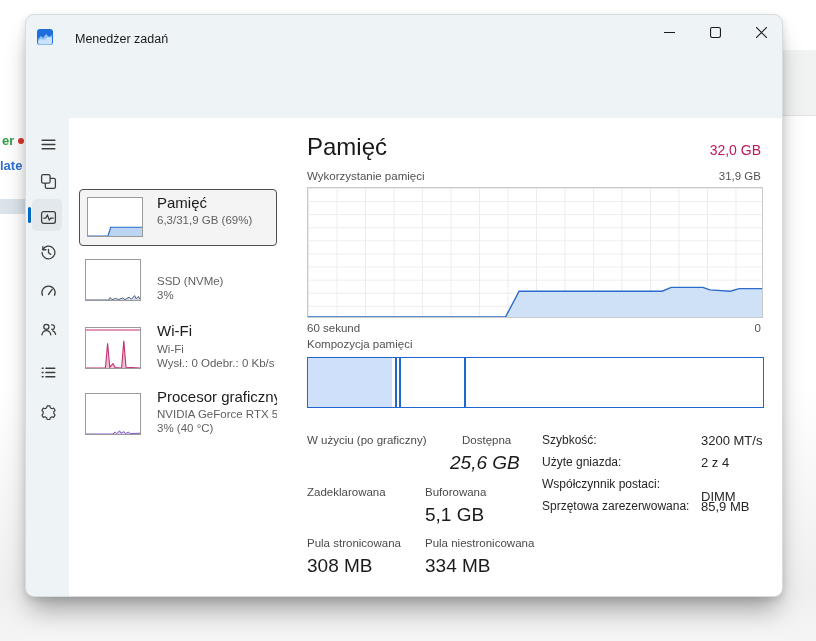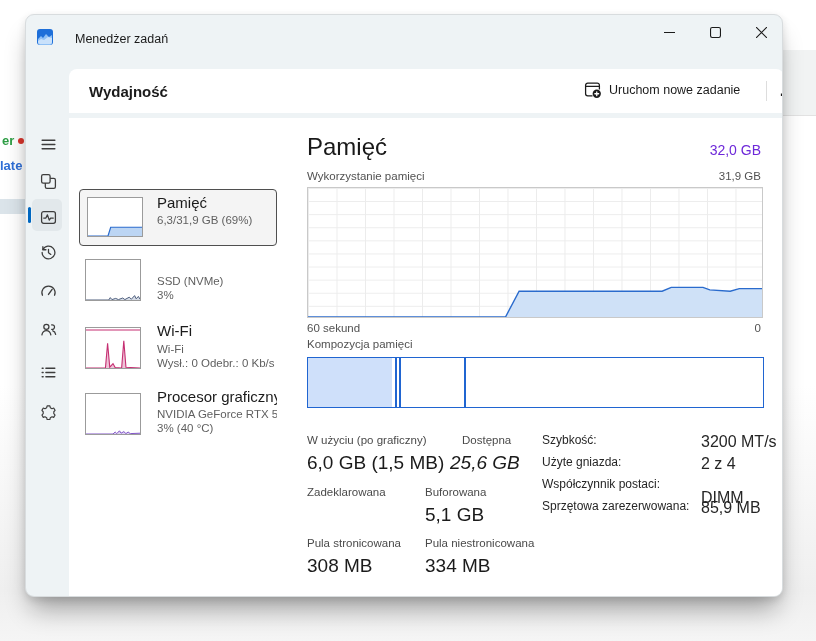--- a/index.html
+++ b/index.html
@@ -26,35 +26,35 @@
   .more-dots{font-size:17px;font-weight:700;color:#1b1b1b;letter-spacing:1px;line-height:10px;}
   
   .side-ic{position:absolute;left:12px;width:20px;height:20px;display:flex;align-items:center;justify-content:center;}
   
   .mini{background:#fff;border:1px solid #9b9b9b;box-sizing:border-box;overflow:hidden;}
   .row-title{font-size:15px;color:#1b1b1b;line-height:17px;white-space:nowrap;}
   .row-sub{font-size:11.5px;color:#5f5f5f;line-height:14px;white-space:nowrap;}
   .sel-box{background:#f4f4f4;border:1px solid #4f4f4f;border-radius:4px;box-sizing:border-box;}
   
   .main-title{font-size:24px;color:#191919;}
-  .main-total{font-size:14px;color:#6d28d9;margin-left:25px;}
+  .main-total{font-size:14px;color:#be185d;margin-left:25px;}
   .small-lbl{font-size:11.5px;color:#525252;white-space:nowrap;}
   .bigchart{
     border:1px solid #c9c9c9;box-sizing:border-box;background:#fff;
     background-image:linear-gradient(to right,#ececec 1px,transparent 1px),
                      linear-gradient(to bottom,#ececec 1px,transparent 1px);
     background-size:28.5px 13.1px;overflow:hidden;
   }
   .compbar{border:1px solid #2065d1;box-sizing:border-box;background:#fff;overflow:hidden;}
   .comp-fill{position:absolute;left:0;top:0;bottom:0;background:#cfe0fa;}
   .comp-line{position:absolute;top:0;bottom:0;width:2px;background:#2065d1;}
   .stat-label{font-size:11.5px;color:#4a4a4a;white-space:nowrap;}
   .stat-value{font-size:19px;color:#1b1b1b;white-space:nowrap;}
   .det-label{font-size:12px;color:#262626;white-space:nowrap;}
-  .det-value{font-size:16px;color:#262626;white-space:nowrap;}
+  .det-value{font-size:13px;color:#262626;white-space:nowrap;}
   .vdiv{width:1px;height:20px;background:#dddddd;}
   svg{display:block;}
   .spark{overflow:hidden;}
   
   .bg-frag{font-size:13px;font-weight:700;}
 </style>
 </head>
 <body>
 
 <div class="abs bg-frag" style="left:2px;top:133px;color:#2e9e45;">er</div>
@@ -138,36 +138,20 @@
       </svg>
     </div>
     <div class="side-ic" style="top:341px;">
       <svg width="17" height="17" viewBox="0 0 16 16" fill="none">
         <path d="M6.7 1.8h2.6l.4 1.7 1.6.9 1.6-.6 1.3 2.2-1.2 1.3v1.8l1.2 1.3-1.3 2.2-1.6-.6-1.6.9-.4 1.7H6.7l-.4-1.7-1.6-.9-1.6.6-1.3-2.2 1.2-1.3V7.3L1.8 6l1.3-2.2 1.6.6 1.6-.9z" stroke="#3d3d3d" stroke-width="1.1" stroke-linejoin="round"></path>
       </svg>
     </div>
 
   </div>
 
-  <div class="card" style="left:43px;top:54px;width:715px;height:44px;border-radius:8px 8px 0 0;">
-    <span class="abs hdr-title" style="left:20px;top:14px;">Wydajność</span>
-    <div class="abs newtask" style="left:505px;top:7px;">
-      <svg width="17" height="17" viewBox="0 0 16 16" fill="none">
-        <path d="M14.5 8V4a2 2 0 0 0-2-2h-9a2 2 0 0 0-2 2v8a2 2 0 0 0 2 2H8" stroke="#1b1b1b" stroke-width="1.2"></path>
-        <path d="M1.5 5h13" stroke="#1b1b1b" stroke-width="1.2"></path>
-        <circle cx="12" cy="12" r="3.9" fill="#1b1b1b"></circle>
-        <path d="M12 10.2v3.6M10.2 12h3.6" stroke="#fff" stroke-width="1.2" stroke-linecap="round"></path>
-      </svg>
-      <span>Uruchom nowe zadanie</span>
-    </div>
-    <div class="abs vdiv" style="left:697px;top:12px;"></div>
-    <div class="abs" style="left:705px;top:8px;width:28px;height:28px;display:flex;align-items:center;justify-content:center;">
-      <span class="more-dots">…</span>
-    </div>
-  </div>
 
   <div class="card" style="left:43px;top:103px;width:715px;height:480px;"></div>
 
   <div class="abs" style="left:53px;top:115px;width:200px;height:340px;">
 
 
     <div class="abs sel-box" style="left:0;top:59px;width:198px;height:57px;">
       <div class="abs mini spark" style="left:7px;top:7px;width:56px;height:40px;">
           <svg viewBox="0 0 100 100" preserveAspectRatio="none" width="100%" height="100%">
             <polygon points="0,100 0.00,100.00 37.00,100.00 42.00,77.00 100.00,77.00 100,100" fill="#bcd5f3"></polygon>
@@ -234,21 +218,20 @@
   <div class="abs small-lbl" style="left:281px;top:323px;">Kompozycja pamięci</div>
   <div class="abs compbar" style="left:281px;top:342px;width:457px;height:51px;">
     <div class="comp-fill" style="width: 18.5%;"></div>
     <div class="comp-line" style="left: 19.1%;"></div>
     <div class="comp-line" style="left: 20%;"></div>
     <div class="comp-line" style="left: 34.3%;"></div>
   </div>
 
   <div class="abs stat-label" style="left:281px;top:419px;">W użyciu (po graficzny)</div>
   <div class="abs stat-label" style="left:436px;top:419px;">Dostępna</div>
-  <div class="abs stat-value" style="left:281px;top:437px;">6,0 GB (1,5 MB)</div>
   <div class="abs stat-value" style="left:424px;top:437px;font-style:italic;">25,6 GB</div>
 
   <div class="abs stat-label" style="left:281px;top:471px;">Zadeklarowana</div>
   <div class="abs stat-label" style="left:399px;top:471px;">Buforowana</div>
   <div class="abs stat-value" style="left:399px;top:489px;">5,1 GB</div>
 
   <div class="abs stat-label" style="left:281px;top:522px;">Pula stronicowana</div>
   <div class="abs stat-label" style="left:399px;top:522px;">Pula niestronicowana</div>
   <div class="abs stat-value" style="left:281px;top:540px;">308 MB</div>
   <div class="abs stat-value" style="left:399px;top:540px;">334 MB</div>

